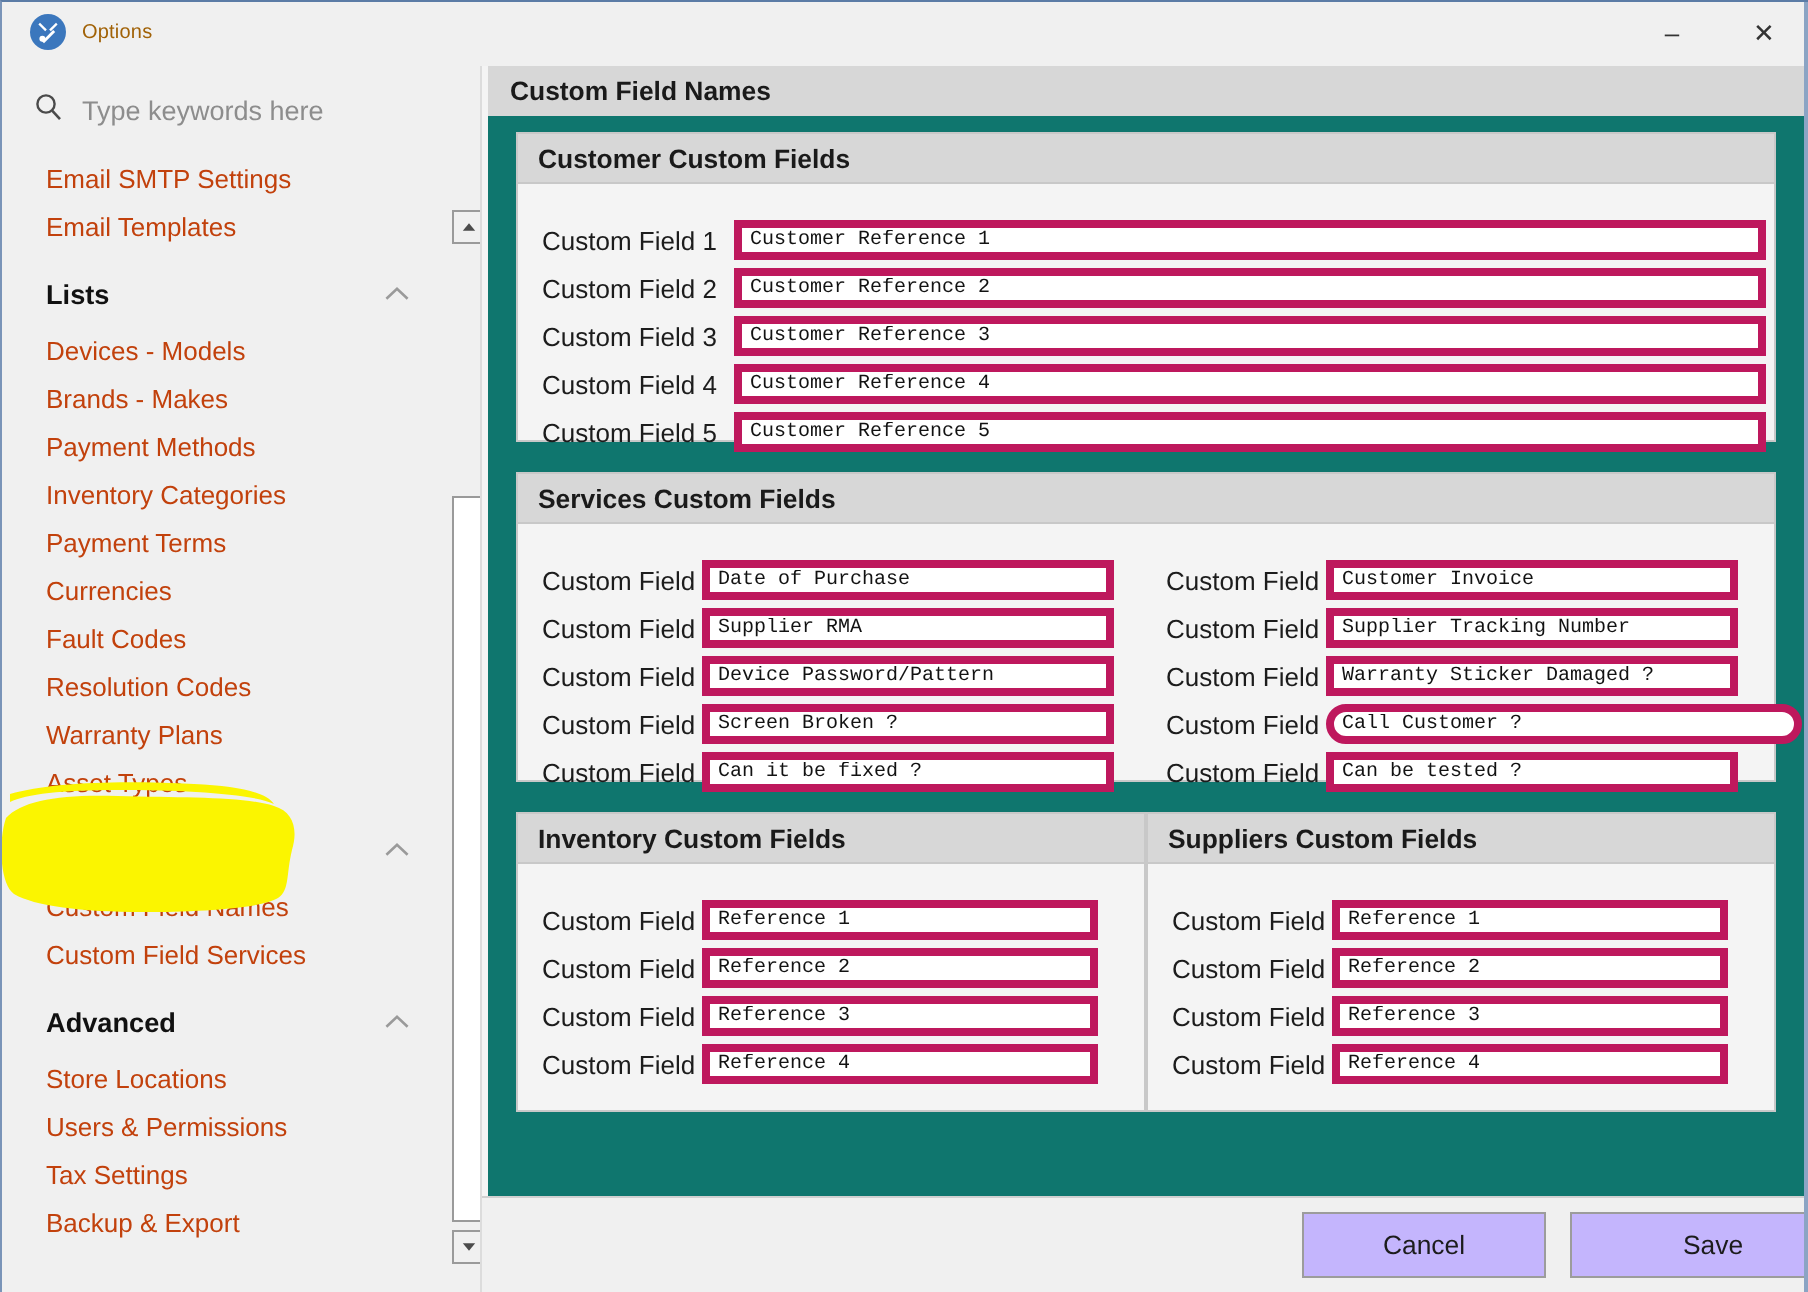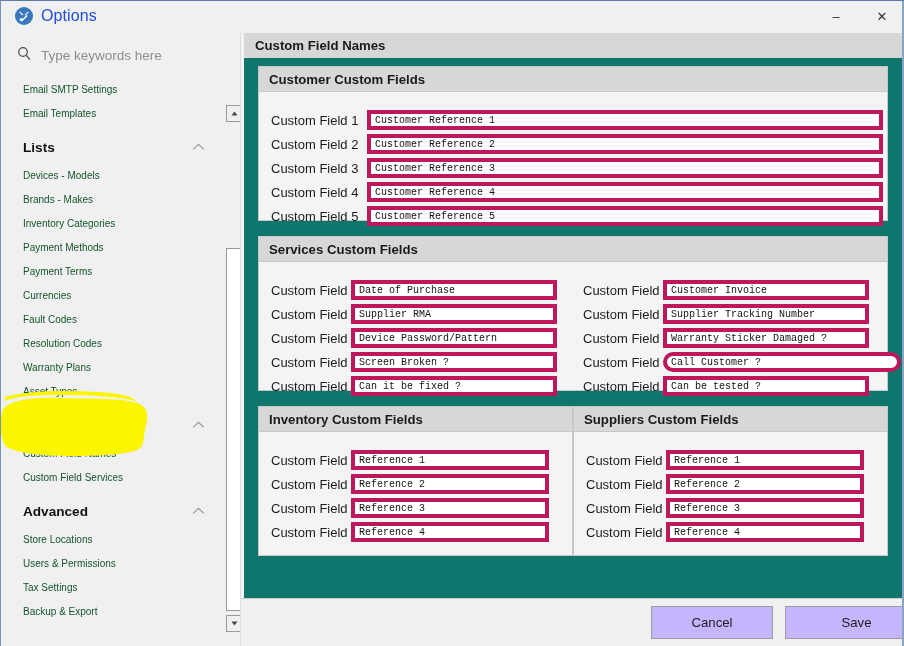--- a/index.html
+++ b/index.html
@@ -40,22 +40,22 @@
   }
   .app-icon {
     width: 18px; height: 18px;
     border-radius: 50%;
     background: #3b77bd;
     position: relative;
     display: inline-block;
   }
   .app-icon svg { position: absolute; left: 3px; top: 3px; }
   .title-text {
-    font-size: 16px;
-    color: #1d4ed8;
+    font-size: 10px;
+    color: #a16207;
     letter-spacing: 0.1px;
   }
   .win-btns {
     position: absolute;
     right: 0; top: 0;
     height: 31px;
     display: flex;
   }
   .win-btn {
     width: 46px; height: 31px;
@@ -94,22 +94,22 @@
     left: 0; top: 44px;
     width: 222px;
   }
   .nav-row {
     height: 24px;
     display: flex;
     align-items: center;
     padding-left: 22px;
     padding-right: 14px;
     box-sizing: border-box;
-    font-size: 10px;
-    color: #14532d;
+    font-size: 13px;
+    color: #c2410c;
     position: relative;
     cursor: default;
     white-space: nowrap;
   }
   .nav-row.group {
     height: 32px;
     font-weight: bold;
     font-size: 13.6px;
     color: #111;
     margin-top: 6px;
@@ -318,24 +318,24 @@
             <path d="M1.2 6.4 L6.5 1.4 L11.8 6.4" fill="none" stroke="#555" stroke-width="1.3"></path>
           </svg>
         </div>
         <div class="nav-row">
           <span>Devices - Models</span>
         </div>
         <div class="nav-row">
           <span>Brands - Makes</span>
         </div>
         <div class="nav-row">
+          <span>Payment Methods</span>
+        </div>
+        <div class="nav-row">
           <span>Inventory Categories</span>
-        </div>
-        <div class="nav-row">
-          <span>Payment Methods</span>
         </div>
         <div class="nav-row">
           <span>Payment Terms</span>
         </div>
         <div class="nav-row">
           <span>Currencies</span>
         </div>
         <div class="nav-row">
           <span>Fault Codes</span>
         </div>

